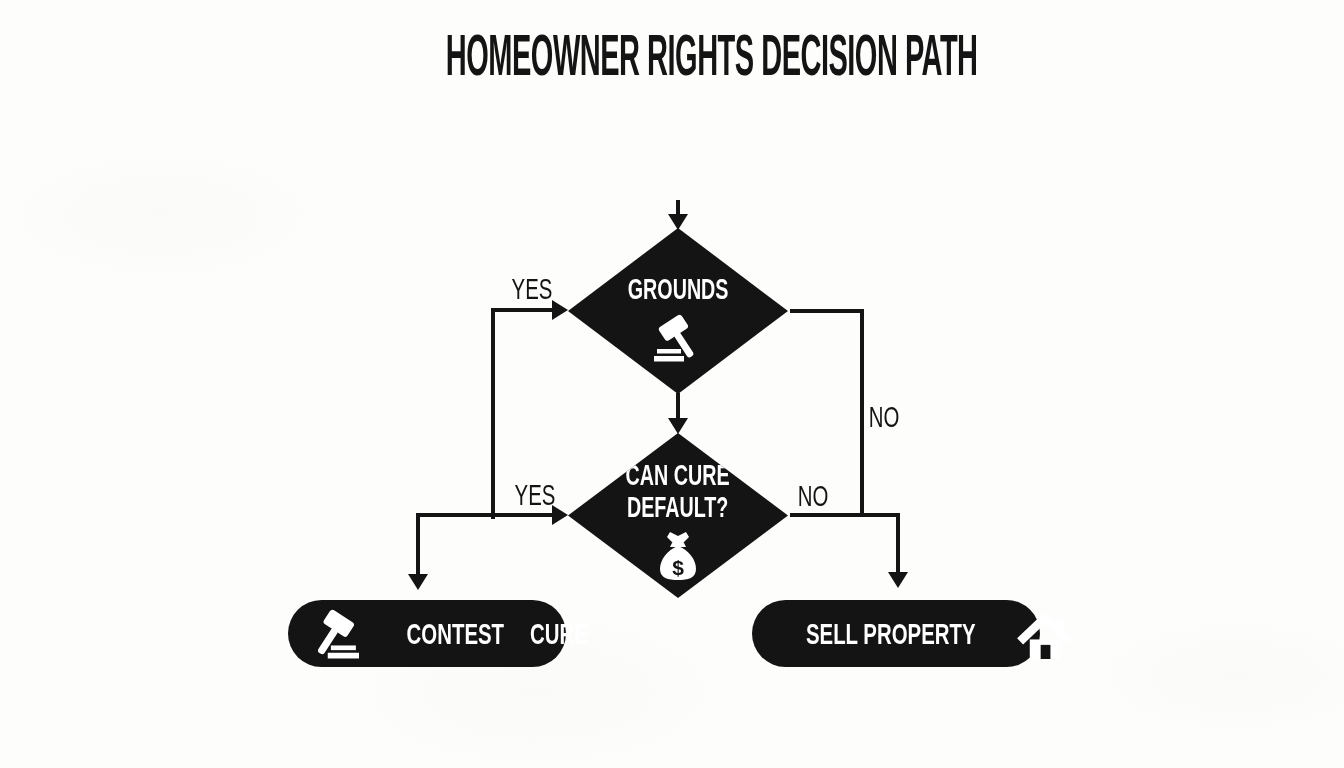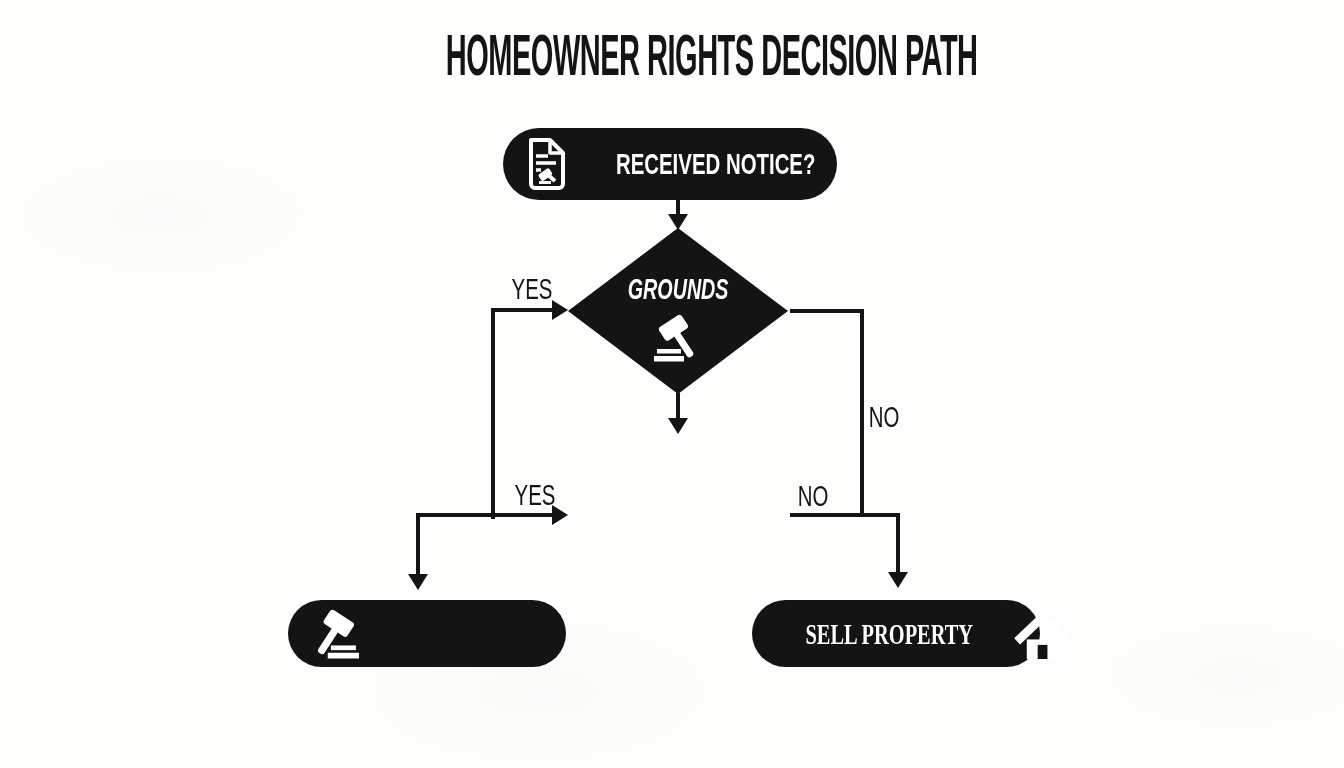--- a/index.html
+++ b/index.html
@@ -40,21 +40,21 @@
   .pill-label-wrap{flex:1;display:flex;justify-content:center;overflow:visible;}
   .pill-label{font-size:30px;font-weight:700;}
 
   .diamond{
     position:absolute;background:var(--ink,#141414);
     clip-path:polygon(50% 0,100% 50%,50% 100%,0 50%);
     display:flex;flex-direction:column;align-items:center;justify-content:center;
     color:var(--node-text,#fff);text-align:center;
   }
   .d-line{display:flex;justify-content:center;width:100%;
-    font-size:29px;font-weight:700;line-height:1.08;font-style:italic;}
+    font-size:29px;font-weight:700;line-height:1.08;}
 
   
   .line{position:absolute;background:var(--ink,#141414);}
   .arrow-down{position:absolute;width:0;height:0;
     border-left:10px solid transparent;border-right:10px solid transparent;
     border-top:16px solid var(--ink,#141414);}
   .arrow-right{position:absolute;width:0;height:0;
     border-top:10px solid transparent;border-bottom:10px solid transparent;
     border-left:16px solid var(--ink,#141414);}
 
@@ -104,69 +104,72 @@
     <span class="cond">YES</span>
   </div>
 
   <div class="line" style="left:790px;top:513px;width:110px;height:4px;"></div>
   <div class="line" style="left:896px;top:513px;width:4px;height:61px;"></div>
   <div class="arrow-down" style="left:888px;top:572px;"></div>
   <div class="edge-label" style="left:813px;top:496px;">
     <span class="cond">NO</span>
   </div>
 
-  <div class="pill" style="left:503px;top:128px;width:334px;height:72px;border-radius:36px;">
-    <svg class="icon" width="46" height="54" viewBox="0 0 46 54" style="margin-left:20px;">
-      <path d="M8 3 h19 l13 13 v31 a4 4 0 0 1 -4 4 H12 a4 4 0 0 1 -4 -4 z" fill="none" stroke="#fff" stroke-width="4" stroke-linejoin="round"></path>
-      <path d="M27 4 v12 h12" fill="none" stroke="#fff" stroke-width="3.5" stroke-linejoin="round"></path>
-      <line x1="13" y1="19" x2="25" y2="19" stroke="#fff" stroke-width="3.5"></line>
-      <line x1="13" y1="26" x2="33" y2="26" stroke="#fff" stroke-width="3.5"></line>
-      <line x1="13" y1="33" x2="18" y2="33" stroke="#fff" stroke-width="3.5"></line>
-      <g transform="translate(25 37)">
-        <rect x="-9" y="-5" width="13" height="8" rx="2" fill="#fff" transform="rotate(-35)"></rect>
-        <line x1="0" y1="1" x2="7" y2="7" stroke="#fff" stroke-width="4"></line>
-        <rect x="-9" y="7" width="12" height="3" fill="#fff"></rect>
-      </g>
-    </svg>
-    <div class="pill-label-wrap" style="padding-right:14px;">
-      <span class="pill-label cond">RECEIVED NOTICE?</span>
-    </div>
-  </div>
 
   <div class="diamond" style="left:568px;top:228px;width:220px;height:166px;padding-top:14px;box-sizing:border-box;">
     <span class="d-line">
         <span class="cond">GROUNDS</span>
       </span>
     <svg class="icon" width="58" height="48" viewBox="0 0 52 48" style="margin-top:8px;">
       <g fill="#fff">
         <rect x="-13" y="-8" width="27" height="16" rx="3" transform="translate(21 14) rotate(-33)"></rect>
         <g transform="translate(21 14) rotate(-33)">
             <rect x="-3.5" y="6" width="7" height="28" rx="3"></rect>
           </g>
         <rect x="5" y="35" width="24" height="4.5"></rect>
         <rect x="2" y="42" width="30" height="5.5"></rect>
       </g>
     </svg>
   </div>
 
+  <div class="diamond" style="left:568px;top:433px;width:220px;height:165px;padding-top:12px;box-sizing:border-box;">
+    <span class="d-line">
+        <span class="cond">CAN CURE</span>
+      </span>
+    <span class="d-line">
+        <span class="cond">DEFAULT?</span>
+      </span>
+    <svg class="icon" width="46" height="54" viewBox="0 0 46 54" style="margin-top:6px;">
+      <path d="M15 3 L23 7 L31 3 L34 8 L29 13 H17 L12 8 Z" fill="#fff"></path>
+      <path d="M18 12 h10 l3 6 h-16 z" fill="#fff"></path>
+      <path d="M23 17 C12 21 5 31 5 40 c0 9 8 11 18 11 s18 -2 18 -11 c0 -9 -7 -19 -18 -23 z" fill="#fff"></path>
+      <text x="23" y="46" text-anchor="middle" font-size="21" fill="#141414">$</text>
+    </svg>
+  </div>
 
   <div class="pill" style="left:288px;top:600px;width:278px;height:67px;border-radius:34px;">
     <svg class="icon" width="60" height="50" viewBox="0 0 52 48" style="margin-left:16px;transform:scaleX(-1);">
       <g fill="#fff">
         <rect x="-13" y="-8" width="27" height="16" rx="3" transform="translate(21 14) rotate(-33)"></rect>
         <g transform="translate(21 14) rotate(-33)">
             <rect x="-3.5" y="6" width="7" height="28" rx="3"></rect>
           </g>
         <rect x="5" y="35" width="24" height="4.5"></rect>
         <rect x="2" y="42" width="30" height="5.5"></rect>
       </g>
     </svg>
+    <div class="pill-label-wrap" style="padding-right:10px;">
+      <span class="pill-label cond words">
+        <span>CONTEST</span>
+        <span>CURE</span>
+      </span>
+    </div>
   </div>
 
-  <div class="pill" style="left:752px;top:600px;width:288px;height:67px;border-radius:34px;font-family:Liberation Serif, serif;">
+  <div class="pill" style="left:752px;top:600px;width:288px;height:67px;border-radius:34px;">
     <div class="pill-label-wrap" style="padding-left:14px;">
       <span class="pill-label cond">SELL PROPERTY</span>
     </div>
     <svg class="icon" width="58" height="50" viewBox="0 0 50 46" style="margin-right:16px;">
       <path d="M5 27 L25 8 L45 27" stroke="#fff" stroke-width="8" fill="none" stroke-linecap="square"></path>
       <rect x="35" y="9" width="7" height="9" fill="#fff"></rect>
       <rect x="11" y="28" width="28" height="18" fill="#fff"></rect>
       <rect x="21" y="33" width="9" height="13" fill="#141414"></rect>
     </svg>
   </div>

